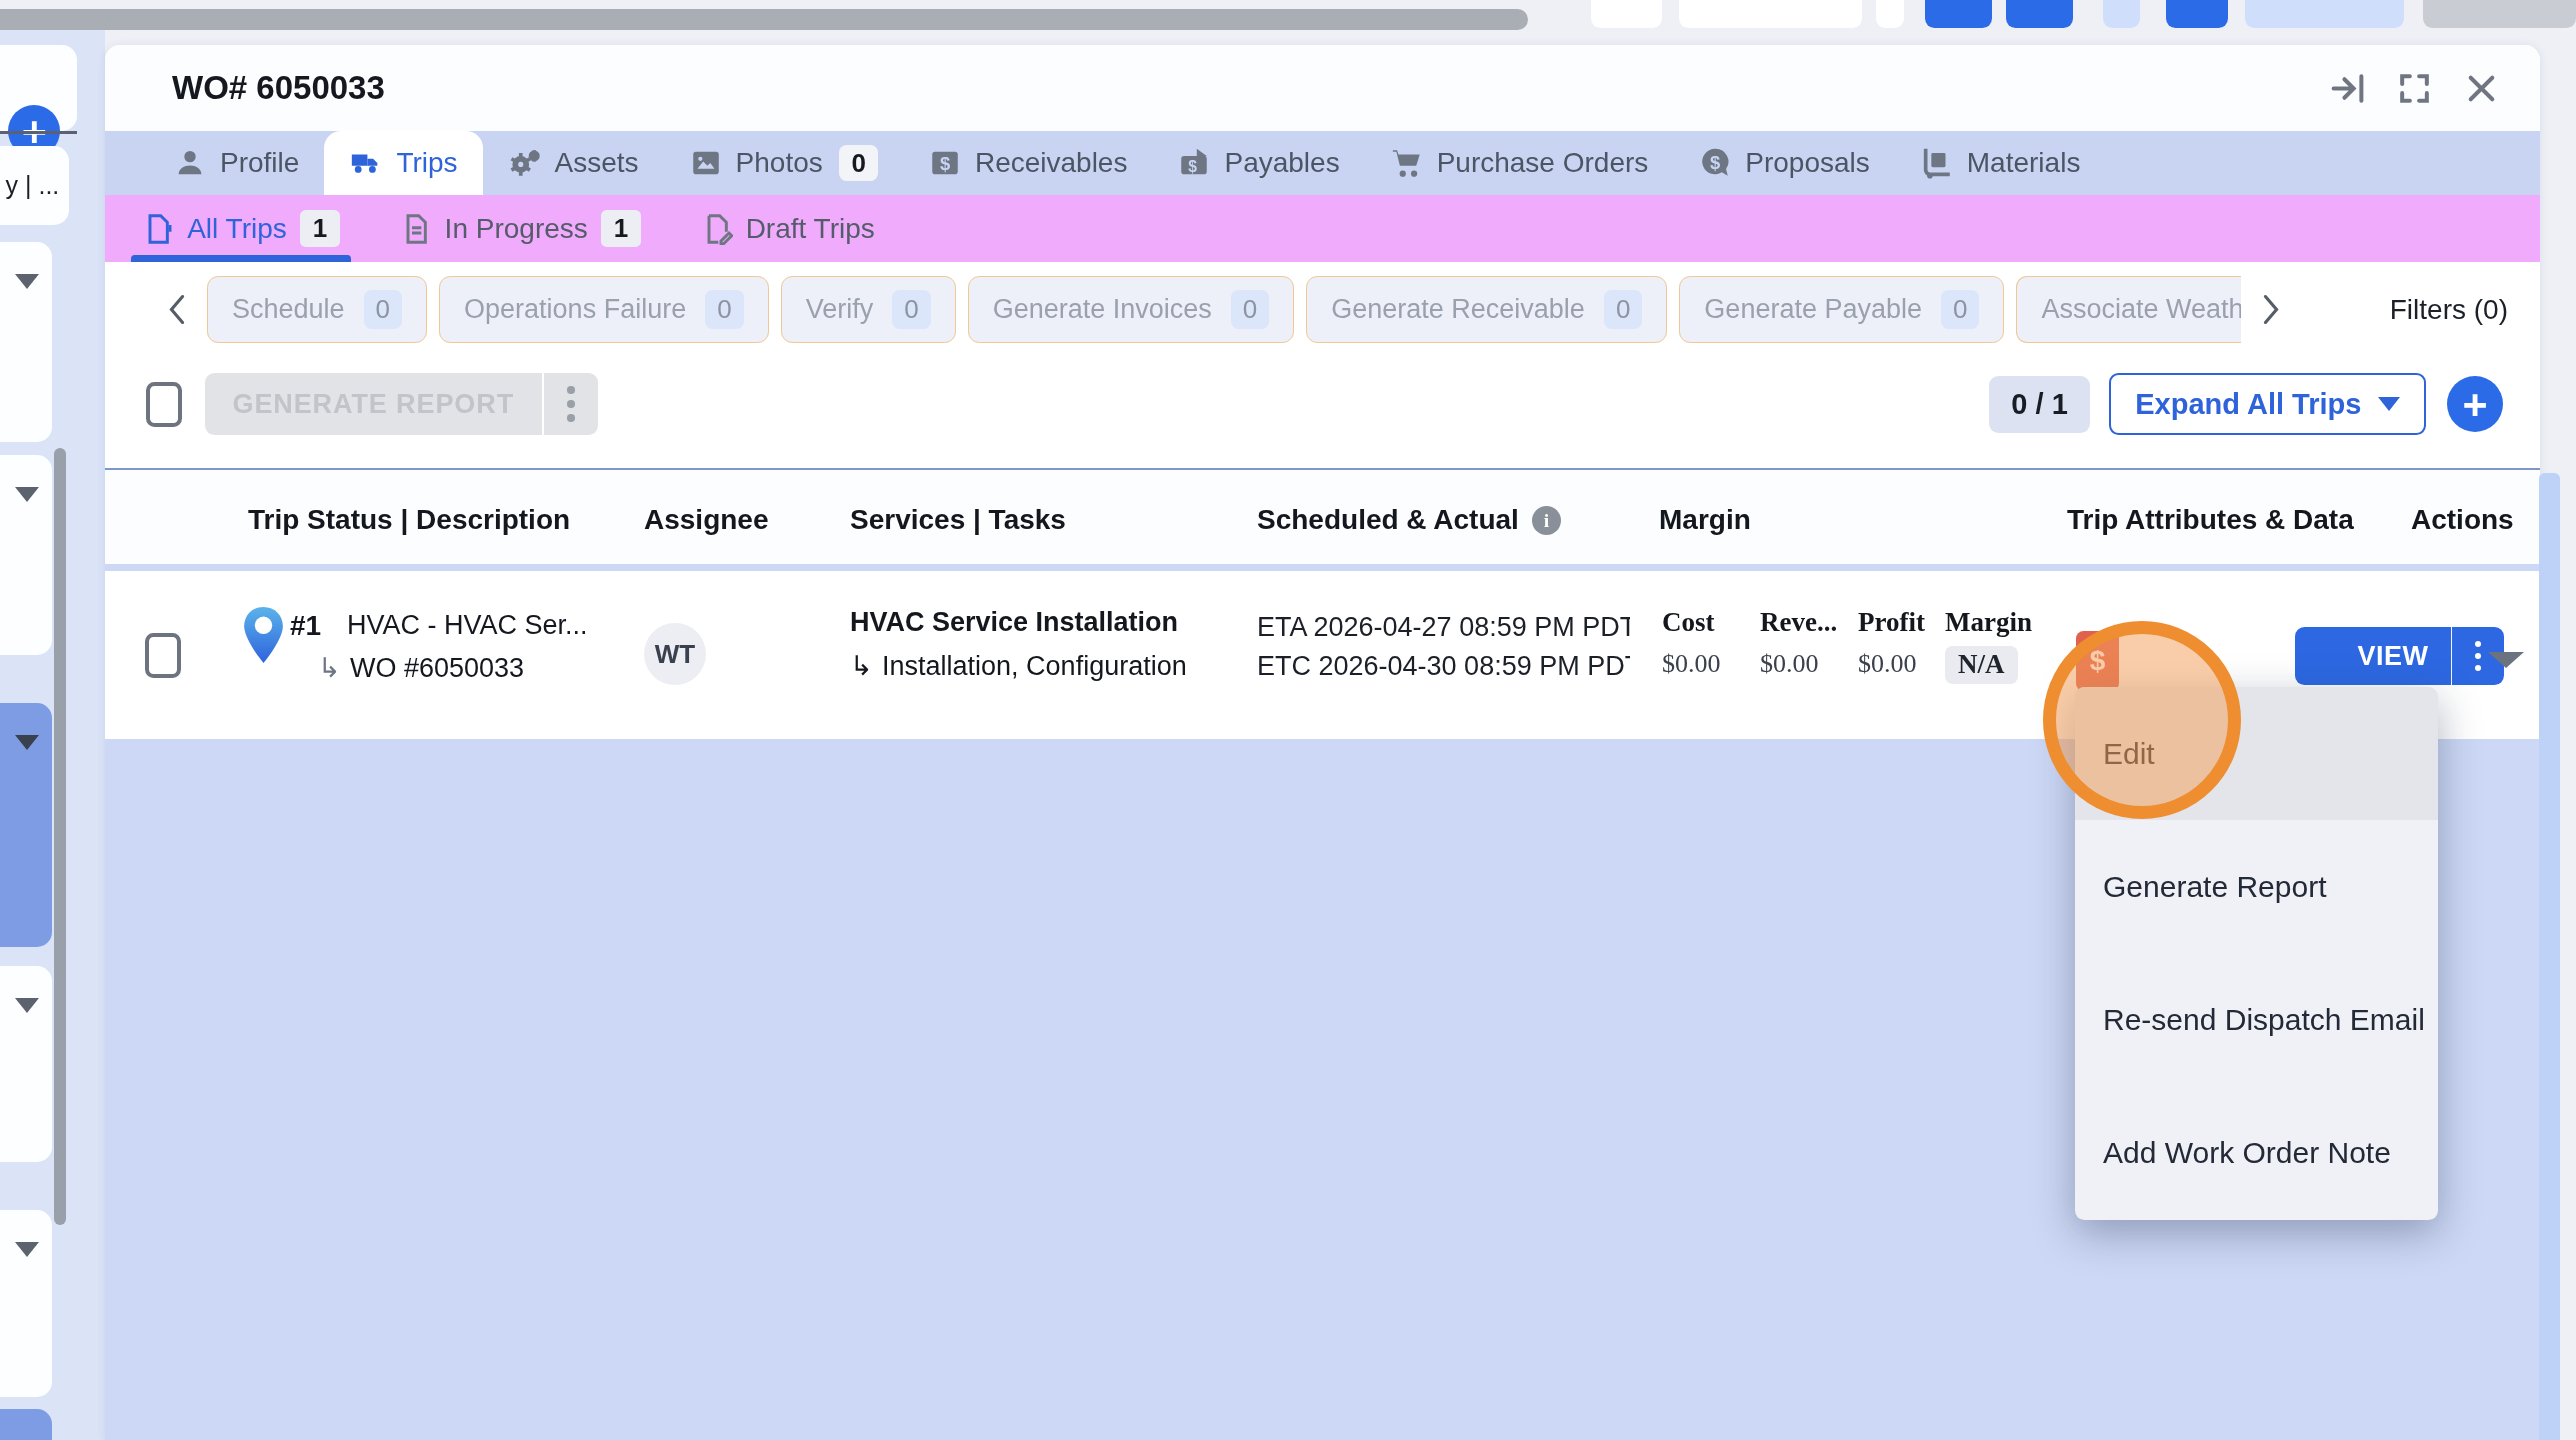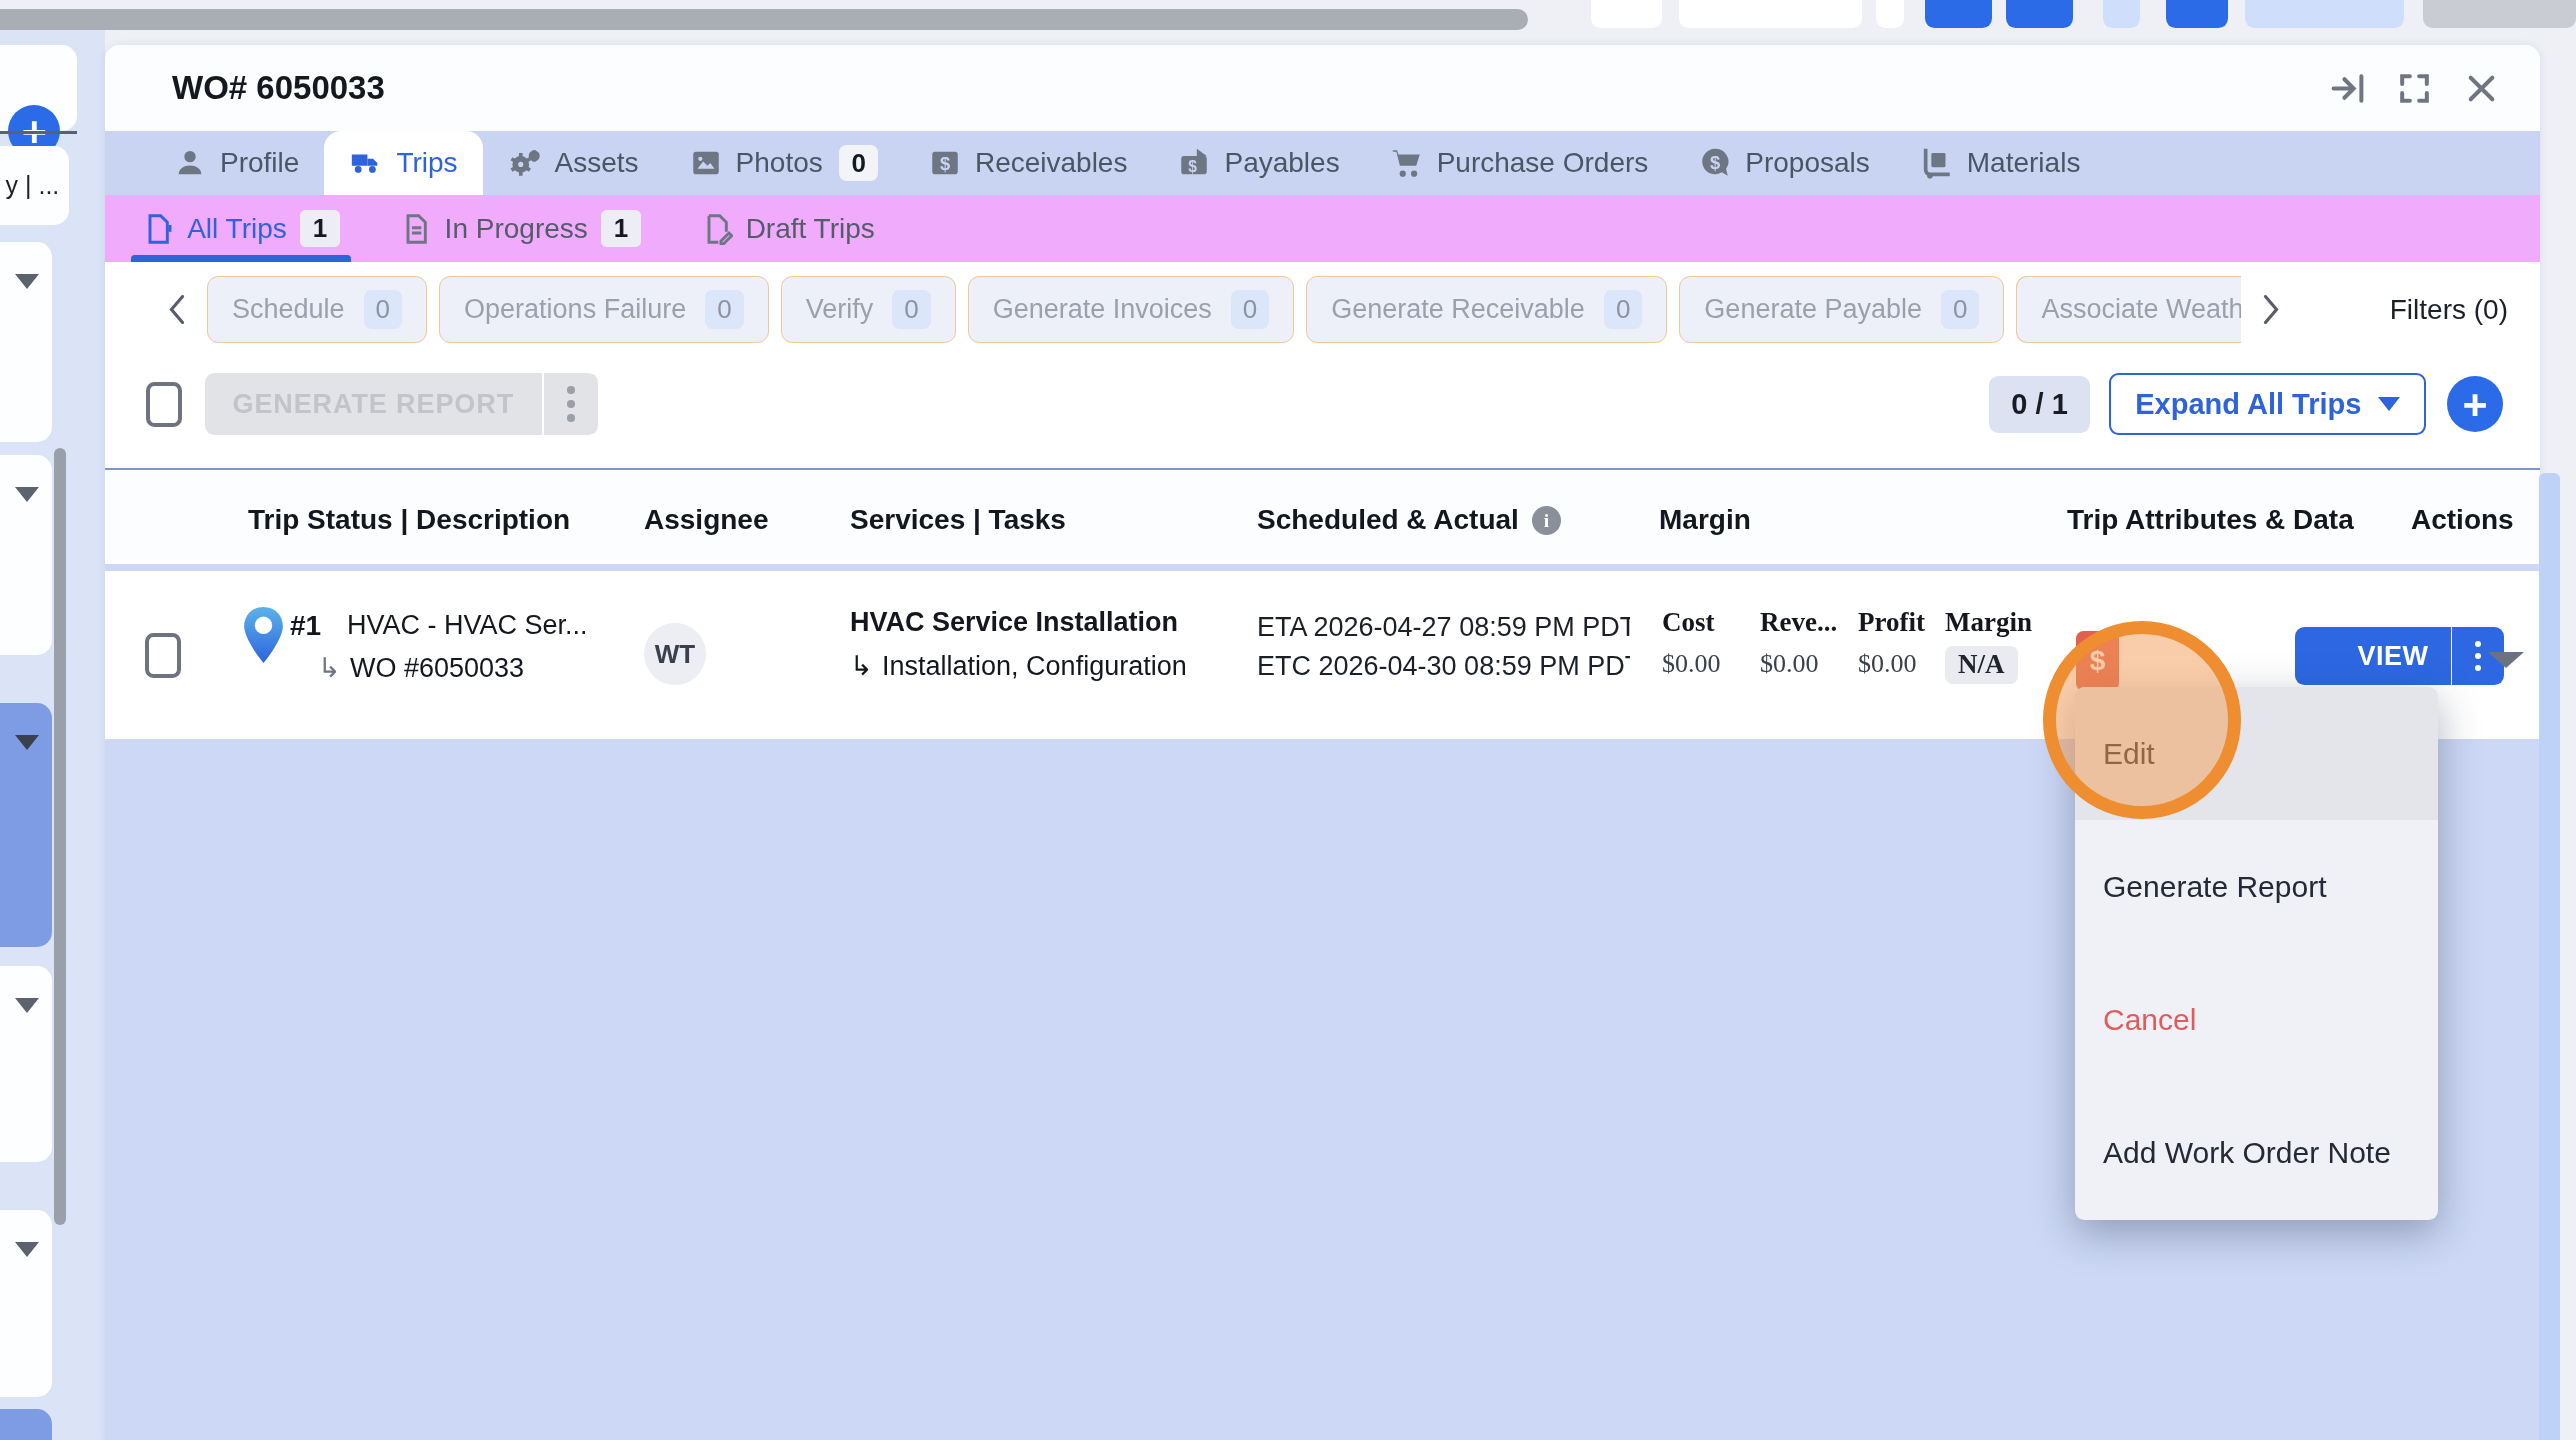--- a/index.html
+++ b/index.html
@@ -456,20 +456,20 @@
         <span class="rc row-caret"></span>
       </div>
     </div>
   </main>
 
   <div class="v-scrollbar"></div>
 
   <div class="ctxmenu">
     <div class="mi highlight">Edit</div>
     <div class="mi">Generate Report</div>
-    <div class="mi danger">Cancel</div>
+    <div class="mi">Re-send Dispatch Email</div>
     <div class="mi">Add Work Order Note</div>
   </div>
 
   <div class="click-ring"></div>
 
 </div>
 
 
 </body></html>

